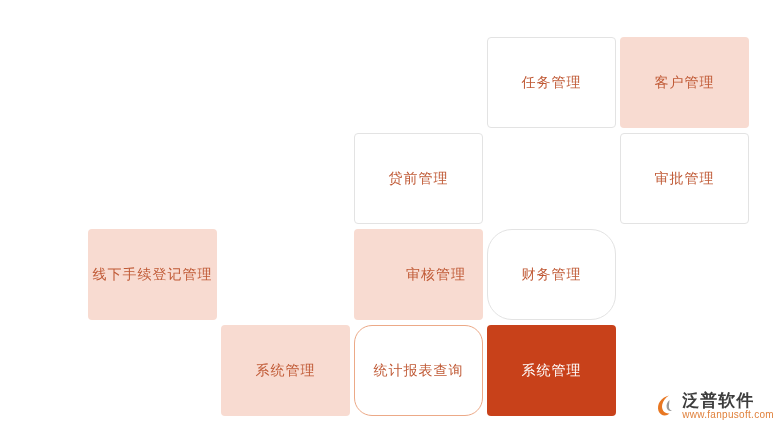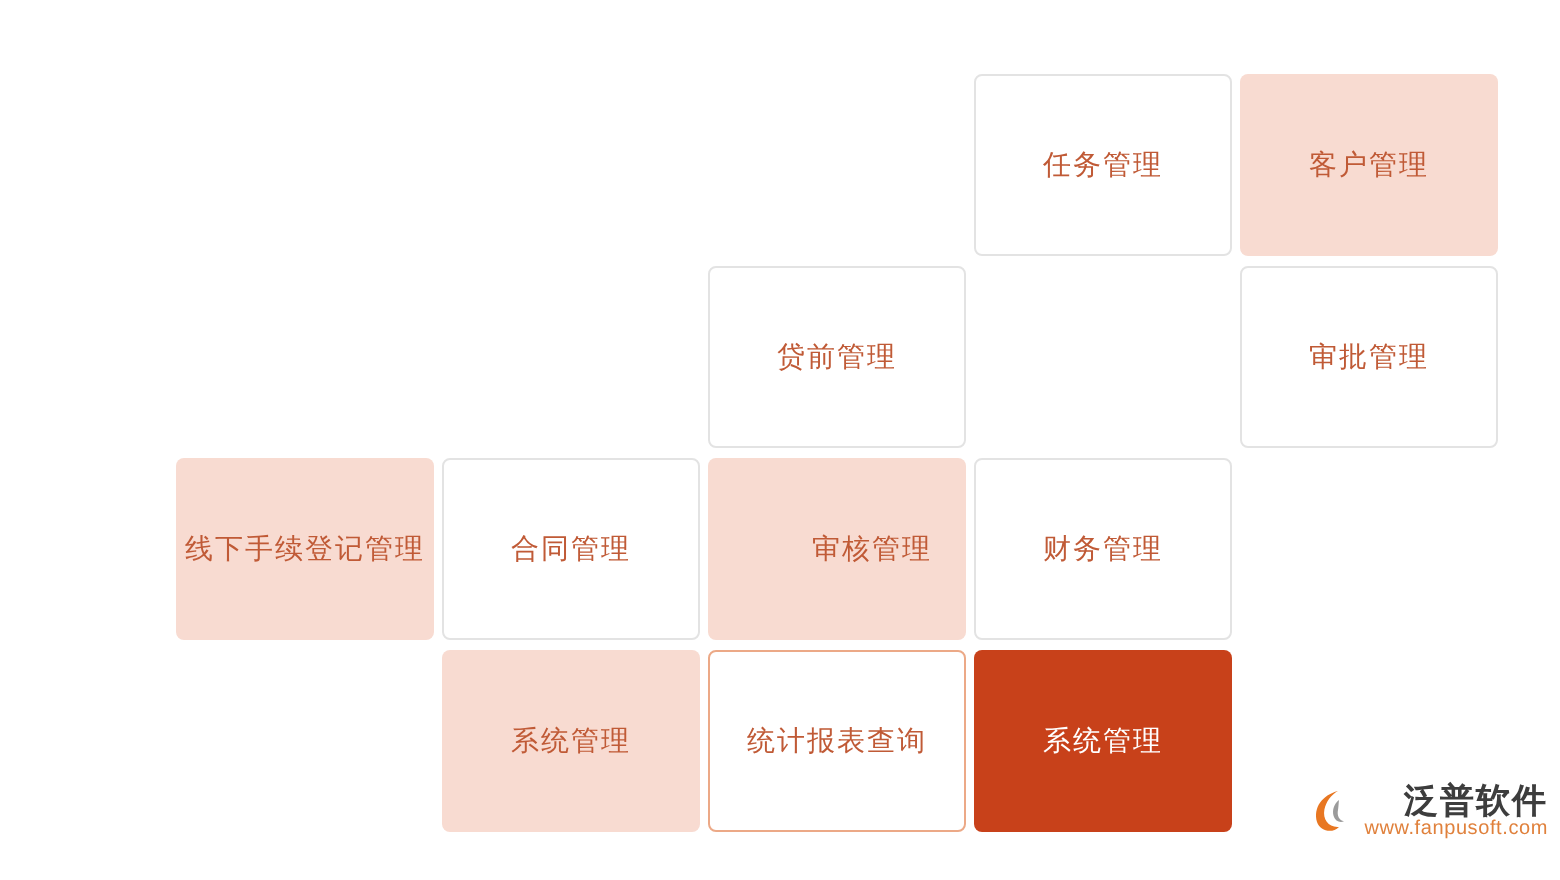--- a/index.html
+++ b/index.html
@@ -53,44 +53,43 @@
   }
   
   .pos-r1c4 { grid-column: 4; grid-row: 1; }
   .pos-r1c5 { grid-column: 5; grid-row: 1; }
   .pos-r2c3 { grid-column: 3; grid-row: 2; }
   .pos-r2c4 { grid-column: 4; grid-row: 2; }
   .pos-r2c5 { grid-column: 5; grid-row: 2; }
   .pos-r3c1 { grid-column: 1; grid-row: 3; }
   .pos-r3c2 { grid-column: 2; grid-row: 3; }
   .pos-r3c3 { grid-column: 3; grid-row: 3; padding-left: 35px; }
-  .pos-r3c4 { grid-column: 4; grid-row: 3; }
+  .pos-r3c4 { grid-column: 4; grid-row: 3; border-radius: 25px; }
   .pos-r3c5 { grid-column: 5; grid-row: 3; }
   .pos-r4c2 { grid-column: 2; grid-row: 4; }
-  .pos-r4c3 { grid-column: 3; grid-row: 4; }
+  .pos-r4c3 { grid-column: 3; grid-row: 4; border-radius: 18px; }
   .pos-r4c4 { grid-column: 4; grid-row: 4; }
 
   .watermark {
     position: absolute;
     right: 6px;
     bottom: 20px;
     display: flex;
     align-items: center;
     gap: 4px;
   }
   .watermark .logo {
     width: 24px;
     height: 24px;
     flex: 0 0 auto;
   }
   .watermark .wm-text {
     display: flex;
     flex-direction: column;
     line-height: 1.05;
-    text-align: right;
   }
   .wm-brand {
     font-size: 17px;
     font-weight: bold;
     color: #3d3d3d;
     letter-spacing: 1px;
   }
   .wm-url {
     font-size: 10px;
     color: #e0813c;
@@ -103,21 +102,20 @@
 <div class="stage">
 
   <div class="tile-grid">
     <div class="tile v-white pos-r1c4">任务管理</div>
     <div class="tile v-pink pos-r1c5">客户管理</div>
 
     <div class="tile v-white pos-r2c3">贷前管理</div>
     <div class="tile v-pink pos-r3c1">线下手续登记管理</div>
 
     <div class="tile v-white pos-r2c5">审批管理</div>
-    <div class="tile v-white pos-r3c2">合同管理</div>
     <div class="tile v-pink pos-r3c3">审核管理</div>
     <div class="tile v-white pos-r3c4">财务管理</div>
 
     <div class="tile v-pink pos-r4c2">系统管理</div>
     <div class="tile v-outline pos-r4c3">统计报表查询</div>
     <div class="tile v-solid pos-r4c4">系统管理</div>
   </div>
 
   <div class="watermark">
     <span class="logo">

